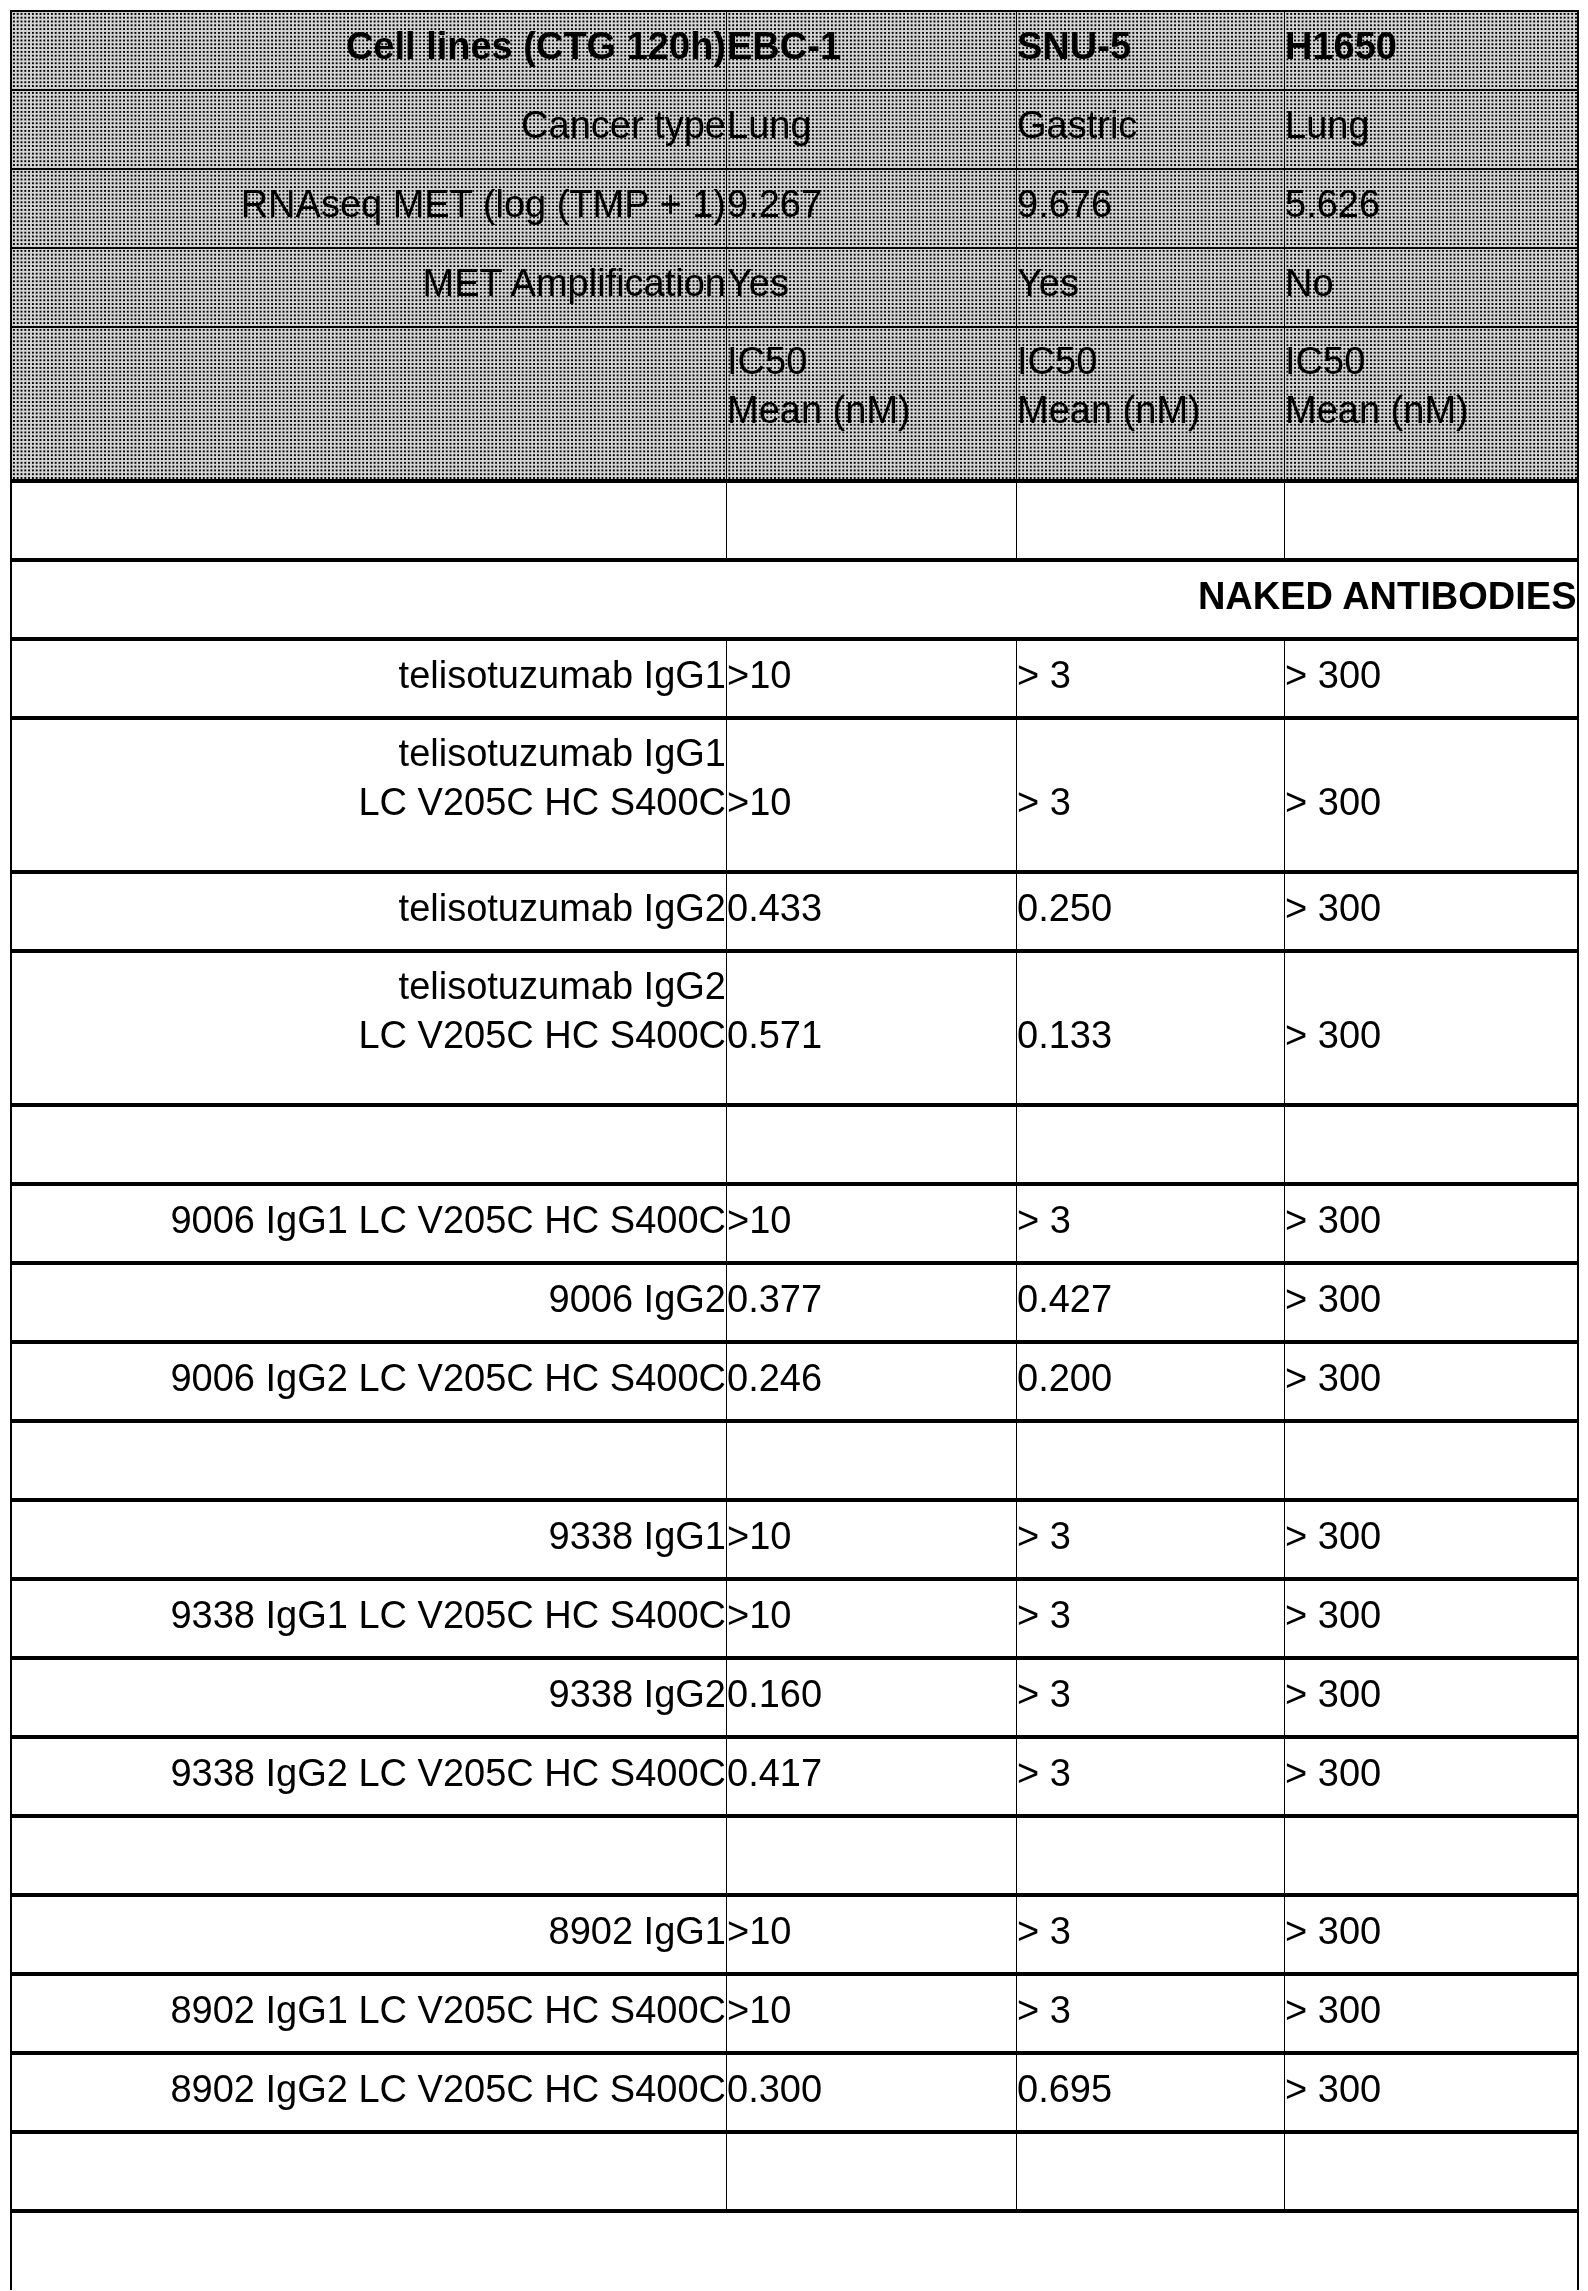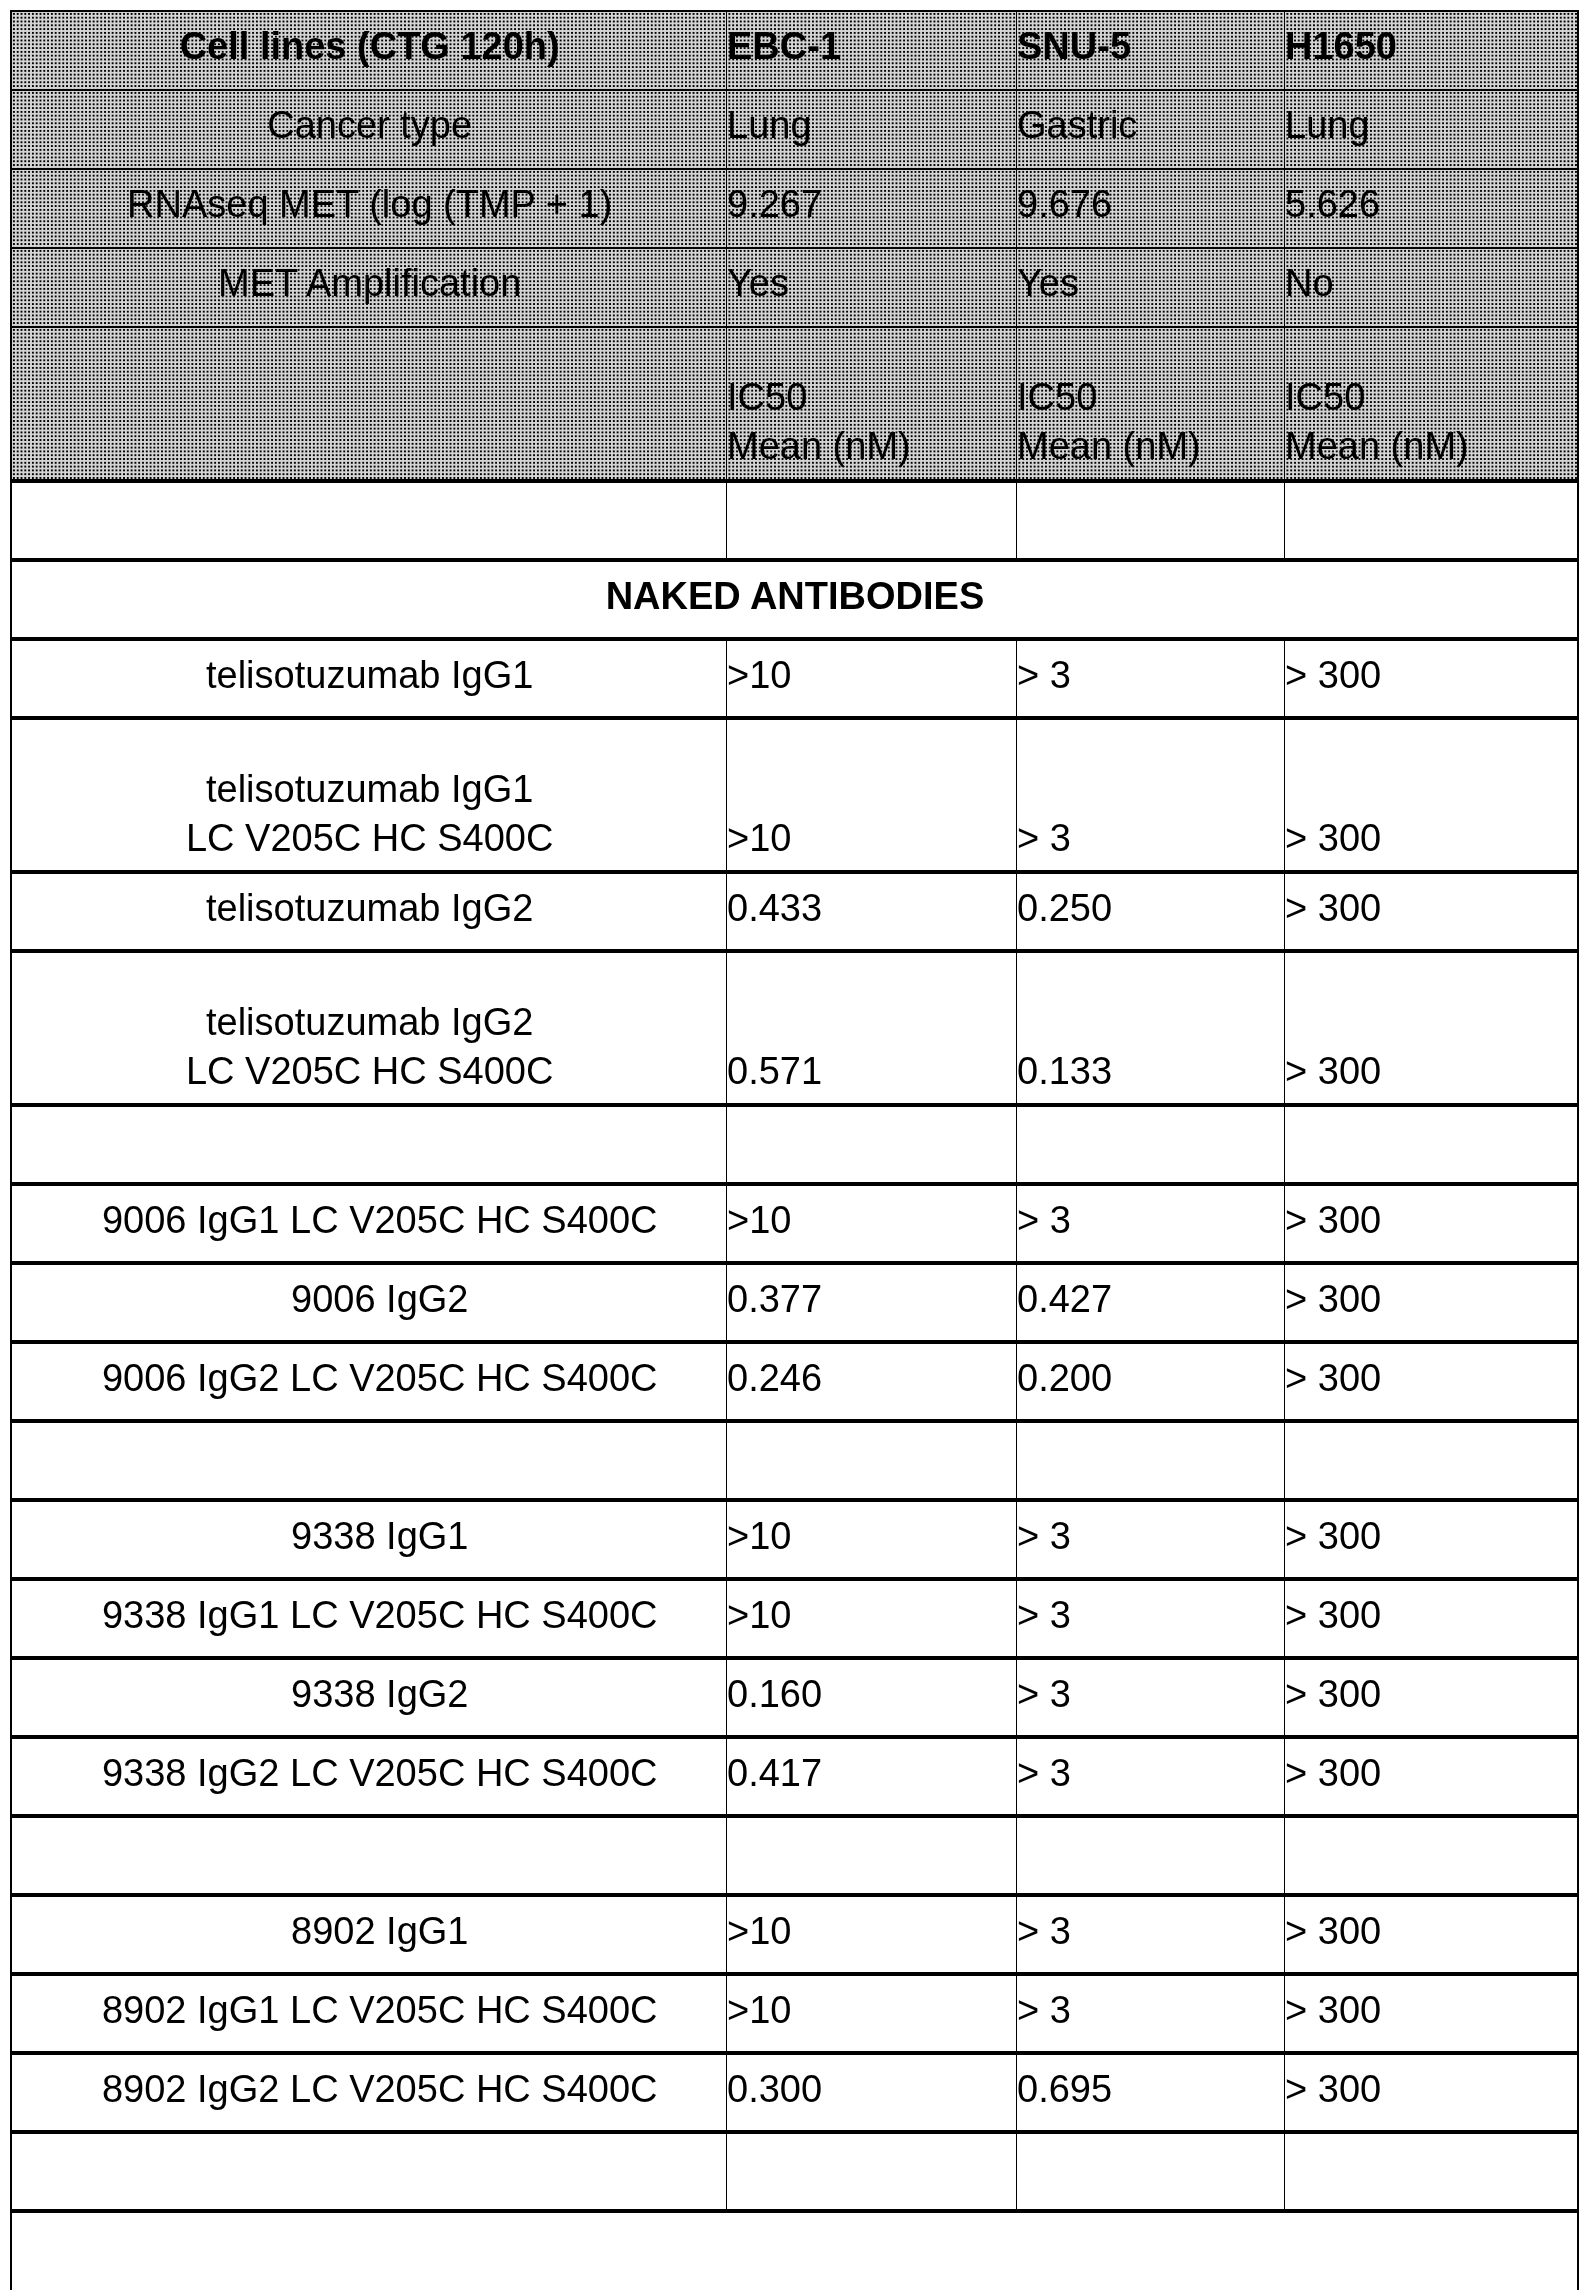--- a/index.html
+++ b/index.html
@@ -13,25 +13,25 @@
   }
   #doc-table col.c0 { width: 716px; }
   #doc-table col.c1 { width: 290px; }
   #doc-table col.c2 { width: 268px; }
   #doc-table col.c3 { width: 293px; }
   #doc-table td {
     padding: 0; vertical-align: top; line-height: 46px;
     border-left: 1.9px solid #000; border-right: 1.9px solid #000;
     white-space: nowrap; overflow: hidden;
   }
-  #doc-table td.lbl { padding-left: 1.9px; text-align: center; }
+  #doc-table td.lbl { padding-left: 1.9px; text-align: right; }
   #doc-table td.lbl.indent { padding-left: 22px; }
   #doc-table td.val { text-align: left; }
   #doc-table td .t { display: block; padding-top: 11.4px; }
-  #doc-table td.two .t { line-height: 49px; padding-top: 9.5px; margin-top: 36px; }
+  #doc-table td.two .t { line-height: 49px; padding-top: 9.5px; }
   tr.hdr td {
     background-color: #d4d4d4;
     background-image: radial-gradient(#000 0.9px, transparent 1px);
     background-size: 3.8px 3.8px;
     border-top: 2.9px solid #000;
   }
   tr.hdr td .t { padding-top: 5.7px; }
   tr.hdr.first td { border-top: 2.9px solid #000; }
   tr.body td { border-top: 4.8px solid #000; }
   tr.r1 { height: 79px; }

